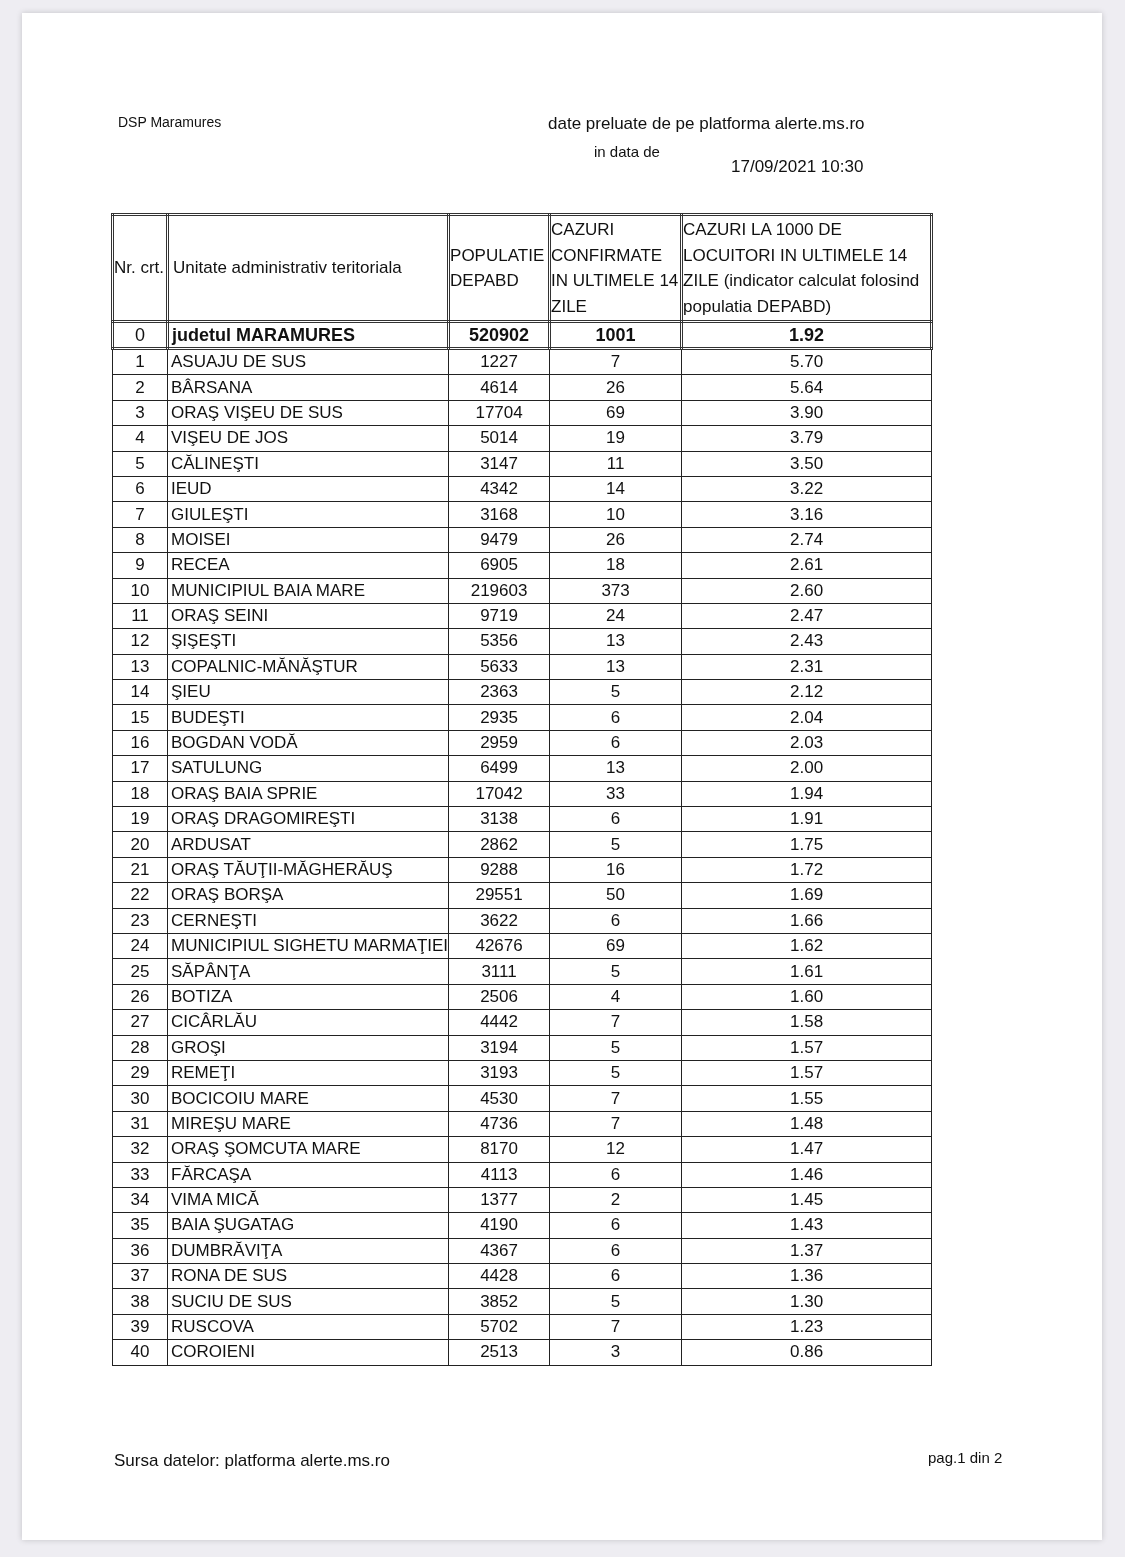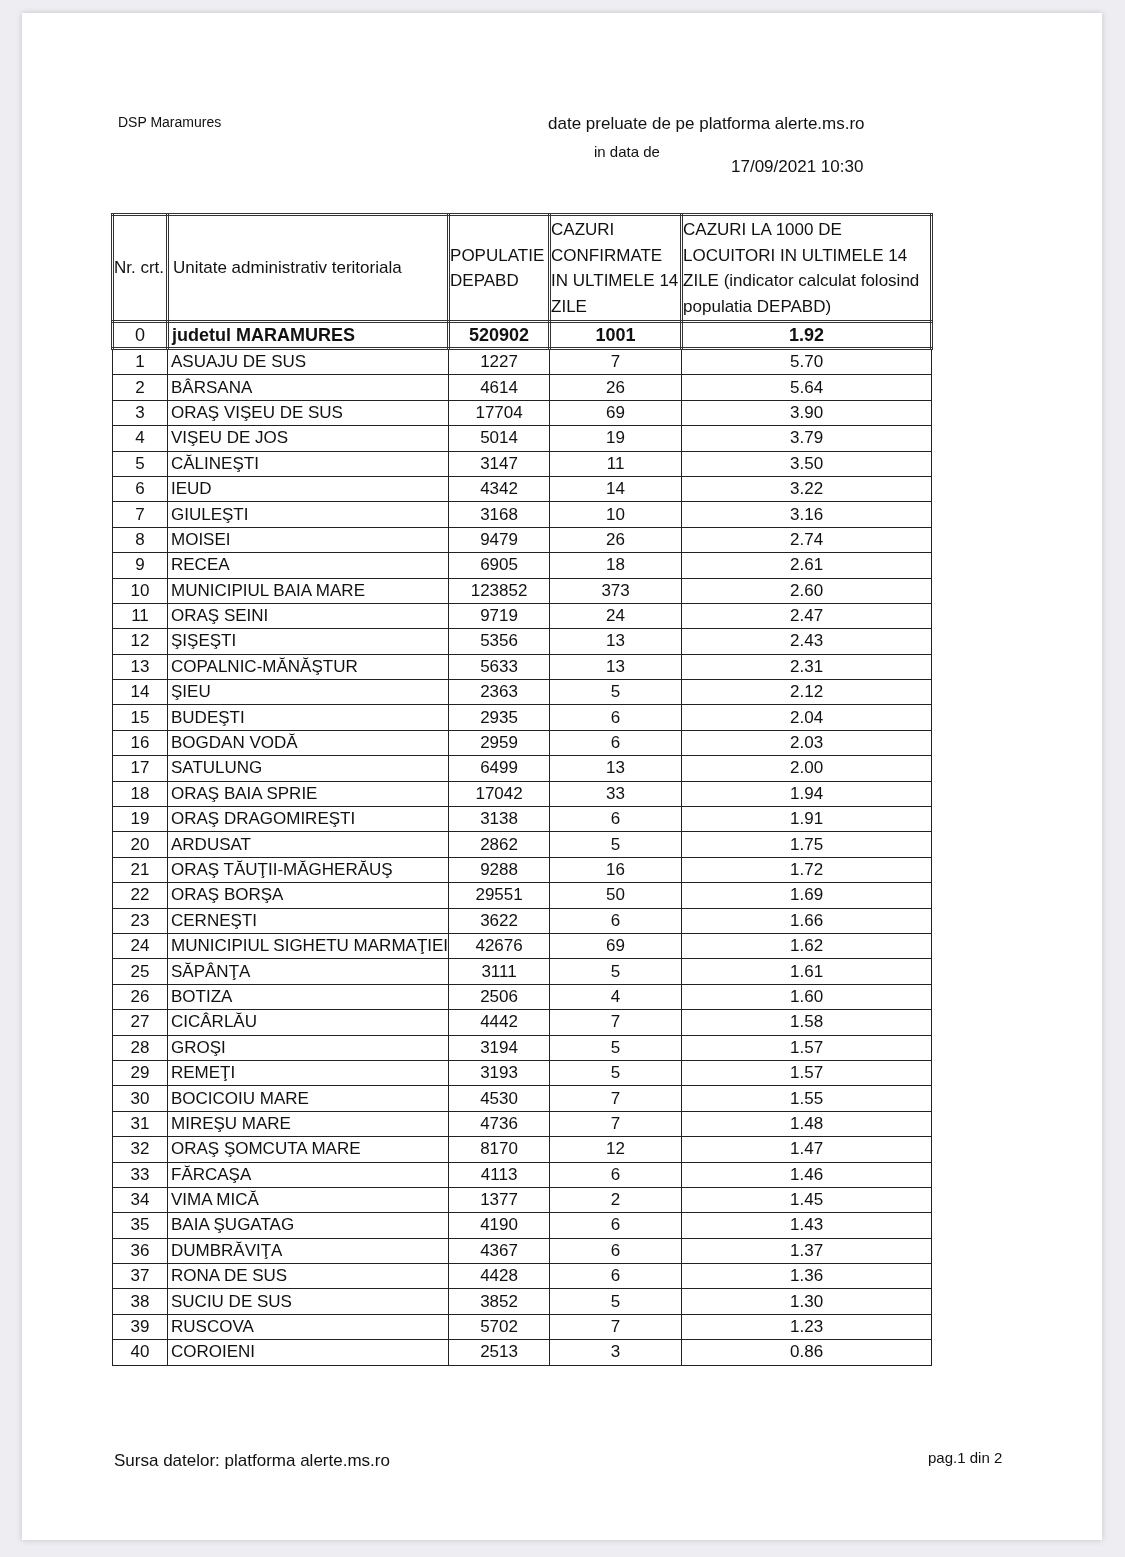--- a/index.html
+++ b/index.html
@@ -179,21 +179,21 @@
         <tr class="row">
           <td class="nr">9</td>
           <td class="name">RECEA</td>
           <td class="num">6905</td>
           <td class="num">18</td>
           <td class="num">2.61</td>
         </tr>
         <tr class="row">
           <td class="nr">10</td>
           <td class="name">MUNICIPIUL BAIA MARE</td>
-          <td class="num">123852</td>
+          <td class="num">219603</td>
           <td class="num">373</td>
           <td class="num">2.60</td>
         </tr>
         <tr class="row">
           <td class="nr">11</td>
           <td class="name">ORAŞ SEINI</td>
           <td class="num">9719</td>
           <td class="num">24</td>
           <td class="num">2.47</td>
         </tr>

